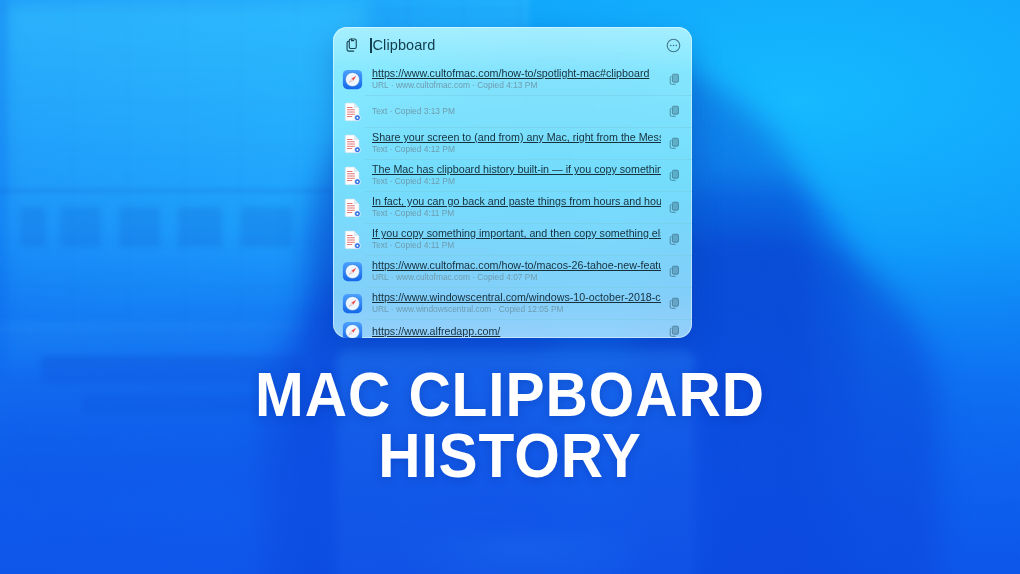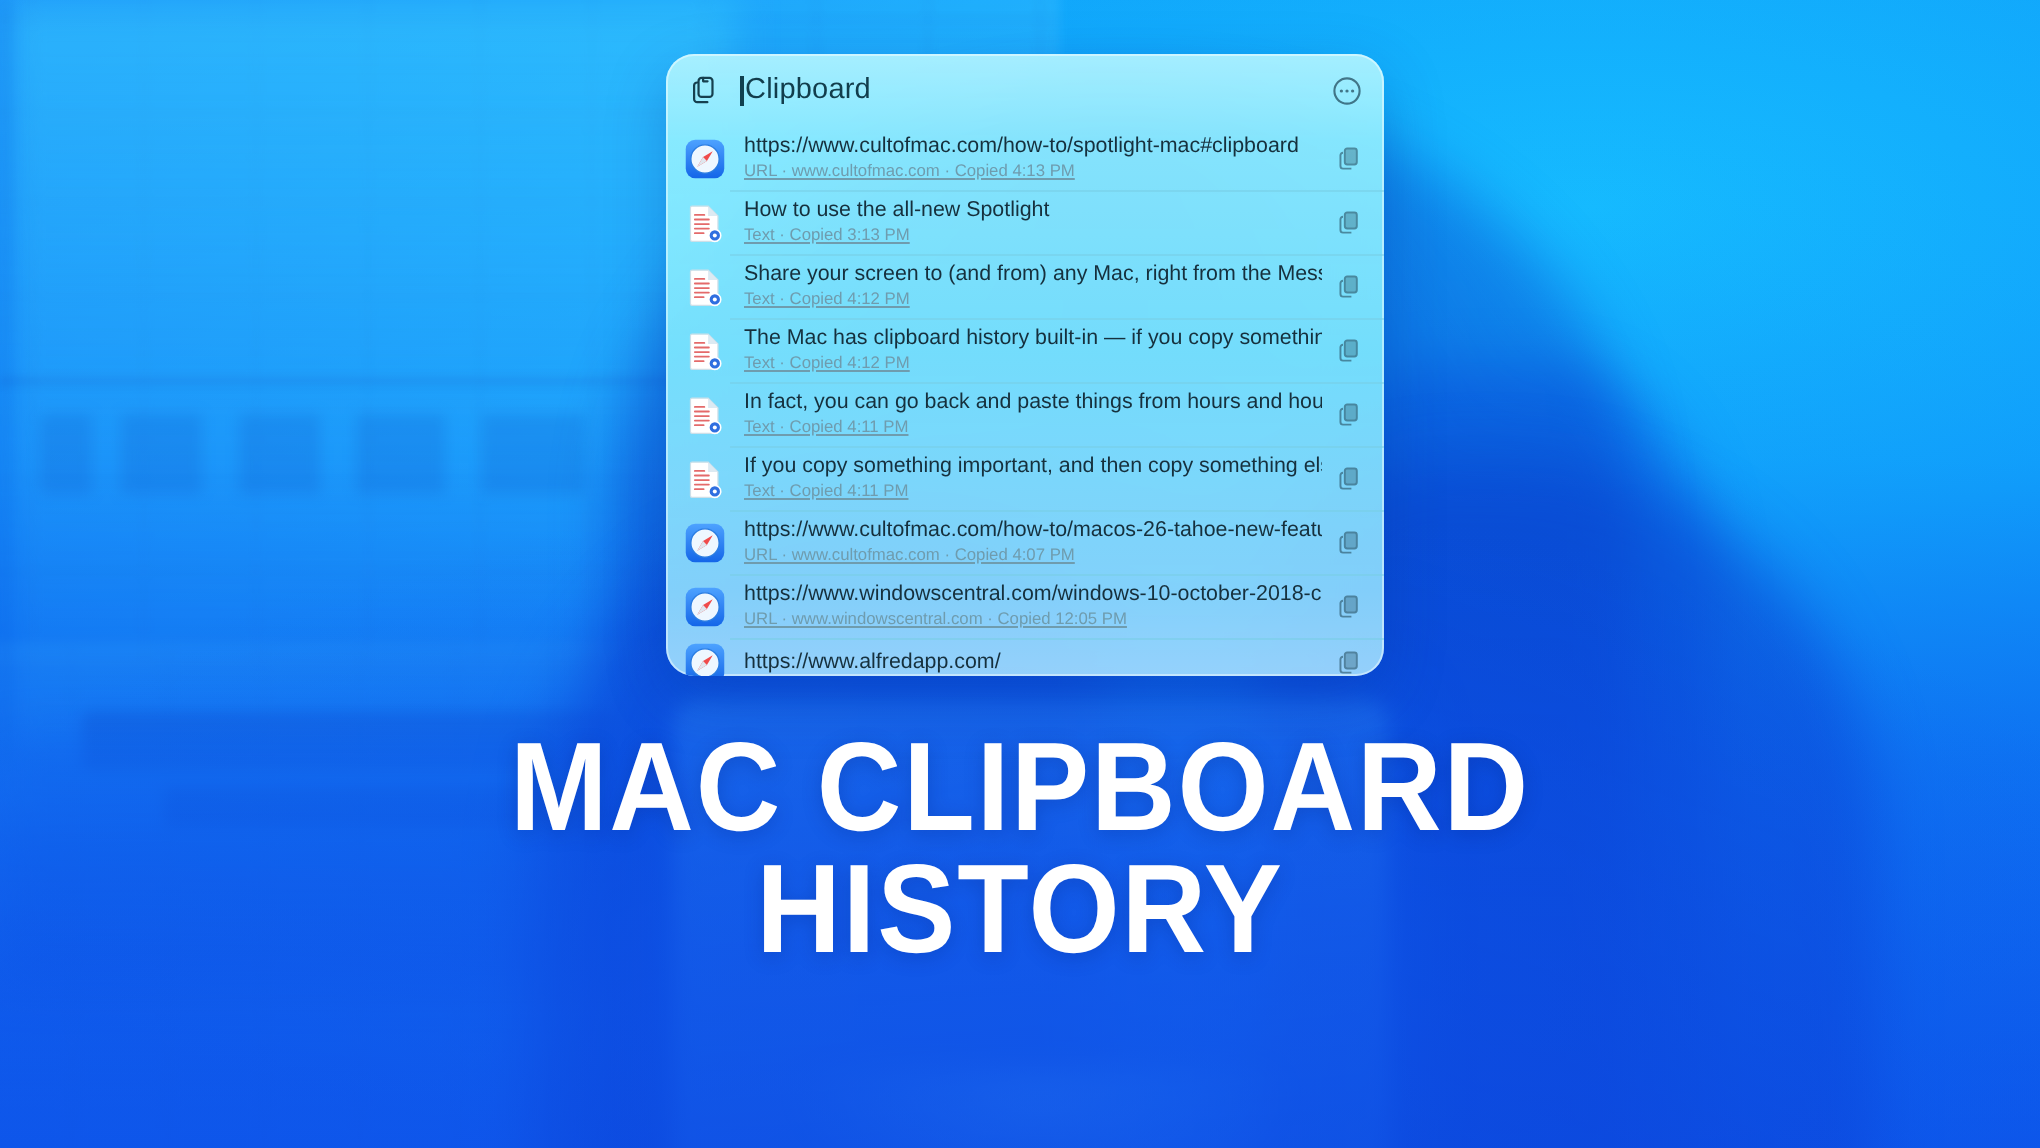--- a/index.html
+++ b/index.html
@@ -205,29 +205,29 @@
   }
   .row-icon { width: 21px; height: 21px; flex: 0 0 auto; margin-right: 9px; }
   .row-text { flex: 1 1 auto; min-width: 0; }
   .row-title {
     font-size: 10.7px;
     color: #16303d;
     line-height: 12px;
     white-space: nowrap;
     overflow: hidden;
     text-overflow: clip;
+    text-decoration: underline;
   }
   .row-sub {
     font-size: 8.4px;
     color: #6f9cae;
     line-height: 11px;
     margin-top: 1px;
     white-space: nowrap;
     overflow: hidden;
-    text-decoration: underline;
   }
   .row-copy { width: 15px; height: 15px; flex: 0 0 auto; opacity: .62; margin-left: 6px; }
   .row.last { height: 22px; align-items: center; padding-top: 2px; }
 
   
   #headline {
     position: absolute;
     left: 0; right: 0;
     top: 364px;
     text-align: center;
@@ -324,21 +324,20 @@
                 <path d="M6.2 7.4 h5.4"></path>
                 <path d="M6.2 10.0 h8.0"></path>
                 <path d="M6.2 12.6 h8.0"></path>
                 <path d="M6.2 15.2 h8.0"></path>
                 <path d="M6.2 17.8 h5.0"></path>
               </g>
               <circle cx="17.6" cy="19.1" r="3.4" fill="#2f6fe0" stroke="#ffffff" stroke-width=".9"></circle>
               <circle cx="17.6" cy="19.1" r="1.15" fill="#ffffff"></circle>
             </svg></span>
           <div class="row-text">
-            <div class="row-title">How to use the all-new Spotlight</div>
             <div class="row-sub">Text · Copied 3:13 PM</div>
           </div>
           <span class="row-copy"><svg viewBox="0 0 20 20" width="15" height="15" fill="none" stroke="#2c5466" stroke-width="1.3" stroke-linejoin="round">
               <rect x="7.2" y="3.0" width="8.0" height="10.6" rx="1.6" fill="#2c5466" fill-opacity=".55"></rect>
               <path d="M6.0 5.8 A1.7 1.7 0 0 0 4.3 7.5 v7.2 A1.7 1.7 0 0 0 6.0 16.4 h5.6"></path>
             </svg></span>
         </div>
         <div class="row">
           <span class="row-icon"><svg viewBox="0 0 24 24" width="21" height="21">
               <path d="M4.6 2.4 h9.2 L19.4 8.0 v13.6 a.9 .9 0 0 1 -.9 .9 H4.6 a.9 .9 0 0 1 -.9 -.9 V3.3 a.9 .9 0 0 1 .9 -.9 z" fill="#ffffff" stroke="#cddfe8" stroke-width=".7"></path>

